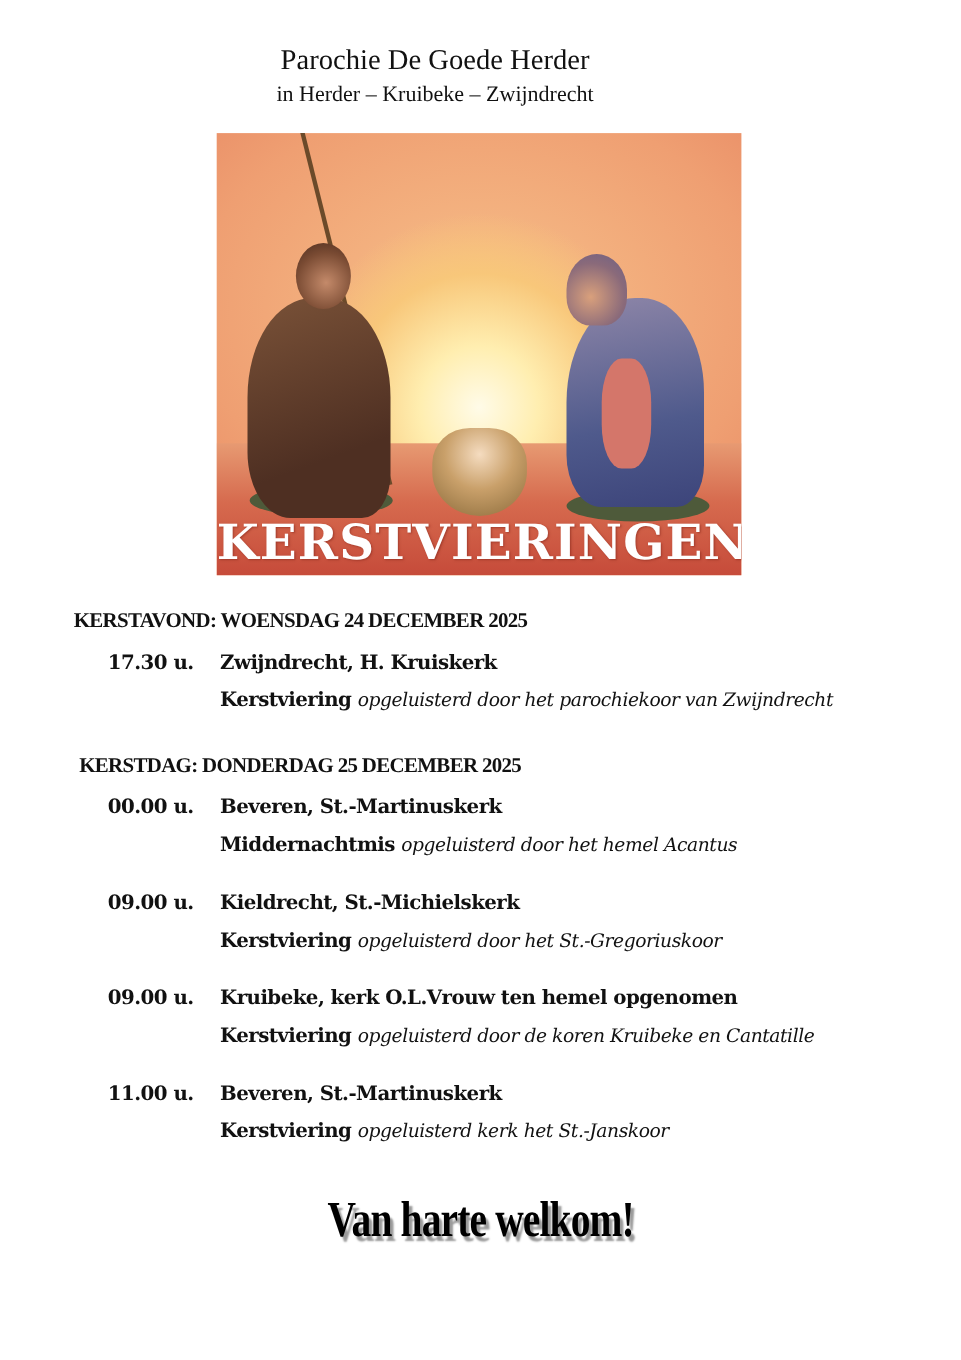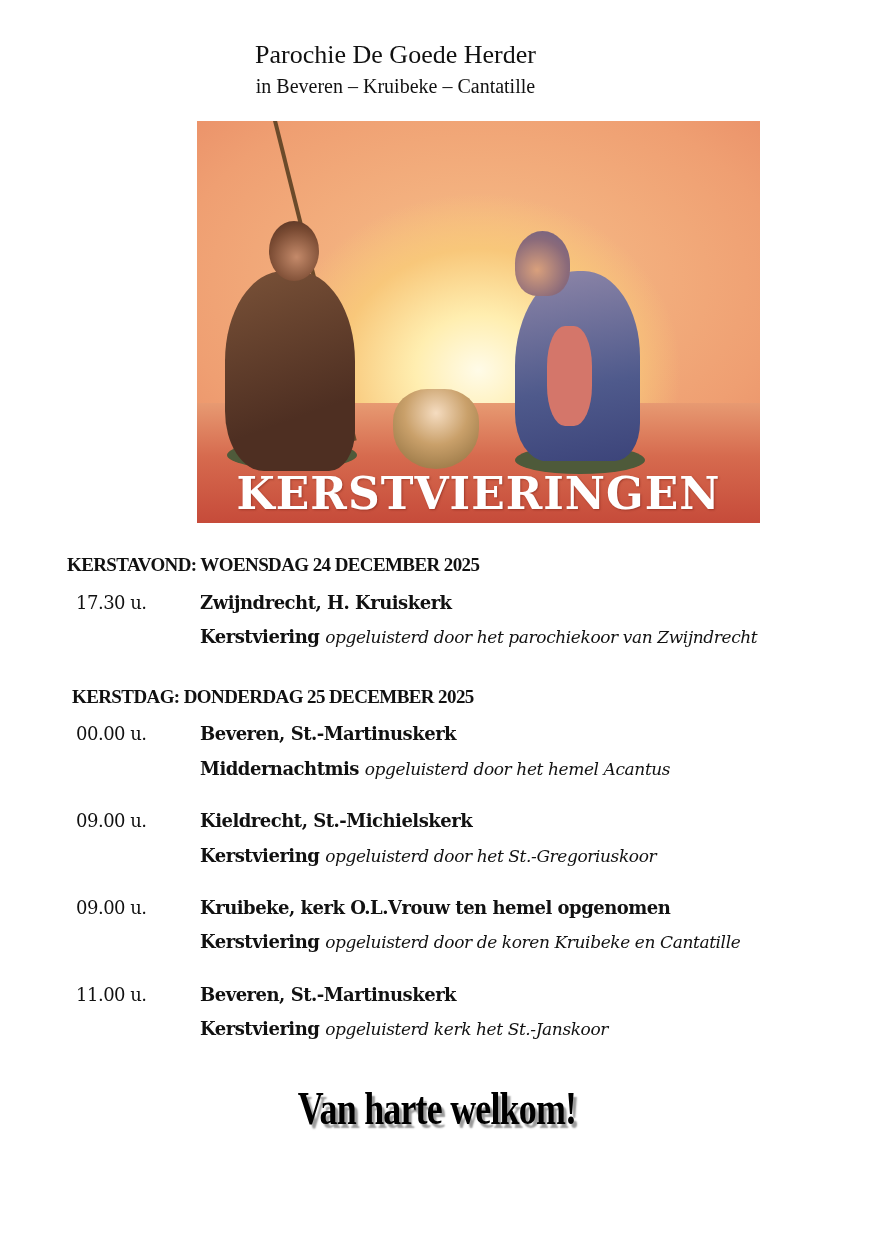--- a/index.html
+++ b/index.html
@@ -5,21 +5,21 @@
     html, body { margin: 0; padding: 0; }
     body {
       width: 874px; height: 1236px; background: #ffffff; position: relative;
       font-family: "DejaVu Serif", serif; color: #111; overflow: hidden;
     }
     .header { position: absolute; left: 0; width: 791px; text-align: center; }
     .title { top: 40px; font-size: 26px; font-family: "Liberation Serif", serif; }
     .subtitle { top: 75px; font-size: 20px; font-family: "Liberation Serif", serif; }
 
     .hero {
-      position: absolute; left: 197px; top: 121px; width: 563px; height: 402px; overflow: hidden;
+      position: absolute; left: 197px; top: 121px; width: 477px; height: 402px; overflow: hidden;
       background:
         radial-gradient(ellipse 45% 55% at 50% 62%, #fffbe8 0%, #ffeeb0 25%, #f8c77a 55%, rgba(240,150,90,0) 80%),
         radial-gradient(ellipse 90% 80% at 50% 40%, #f7c08a 0%, #ef9f72 60%, #e5805e 100%);
       text-decoration: underline;
     }
     .floor {
       position: absolute; left: 0; right: 0; bottom: 0; height: 120px;
       background: linear-gradient(180deg, #e79a72 0%, #d66a4e 45%, #c64b3a 100%);
     }
     .fig { position: absolute; }
@@ -36,39 +36,39 @@
       position: absolute; left: 0; right: 0; bottom: 4px; text-align: center;
       font-family: "DejaVu Serif", serif; font-weight: bold; font-size: 44px; color: #ffffff;
       letter-spacing: 1px; text-shadow: 1px 1px 2px rgba(120,30,20,0.5);
     }
 
     .day {
       position: absolute; font-family: Liberation Serif, serif; font-weight: bold; font-size: 19px;
       letter-spacing: -0.6px;
     }
     .row { position: absolute; font-family: "DejaVu Serif", serif; font-size: 18px; white-space: nowrap; }
-    .time { position: absolute; left: 76px; font-weight: normal; letter-spacing: -0.5px; }
+    .time { position: absolute; left: 98px; font-weight: bold; letter-spacing: -0.5px; }
     .loc { position: absolute; left: 200px; font-weight: bold; letter-spacing: -0.5px; }
     .desc { position: absolute; left: 200px; }
     .desc b { font-weight: bold; letter-spacing: -0.5px; }
     .desc i { font-style: italic; font-size: 17px; letter-spacing: -0.4px; }
 
     .welcome {
       position: absolute; left: 0; width: 874px; top: 1082px; text-align: center;
       font-family: "Liberation Serif", serif; font-weight: bold; font-size: 46px; color: #000;
       transform: scaleX(0.78); letter-spacing: -1px;
       text-shadow: 4px 4px 2px #9a9a9a;
     }
   </style>
 </head>
 <body>
 
 <div>
   <div class="header title">Parochie De Goede Herder</div>
-  <div class="header subtitle">in Beveren – Kruibeke – Cantatille</div>
+  <div class="header subtitle">in Herder – Kruibeke – Zwijndrecht</div>
 </div>
 
 <div class="hero">
   <div class="floor"></div>
   <div class="fig staff"></div>
   <div class="fig joseph-base"></div>
   <div class="fig joseph-body"></div>
   <div class="fig joseph-head"></div>
   <div class="fig manger"></div>
   <div class="fig mary-base"></div>

